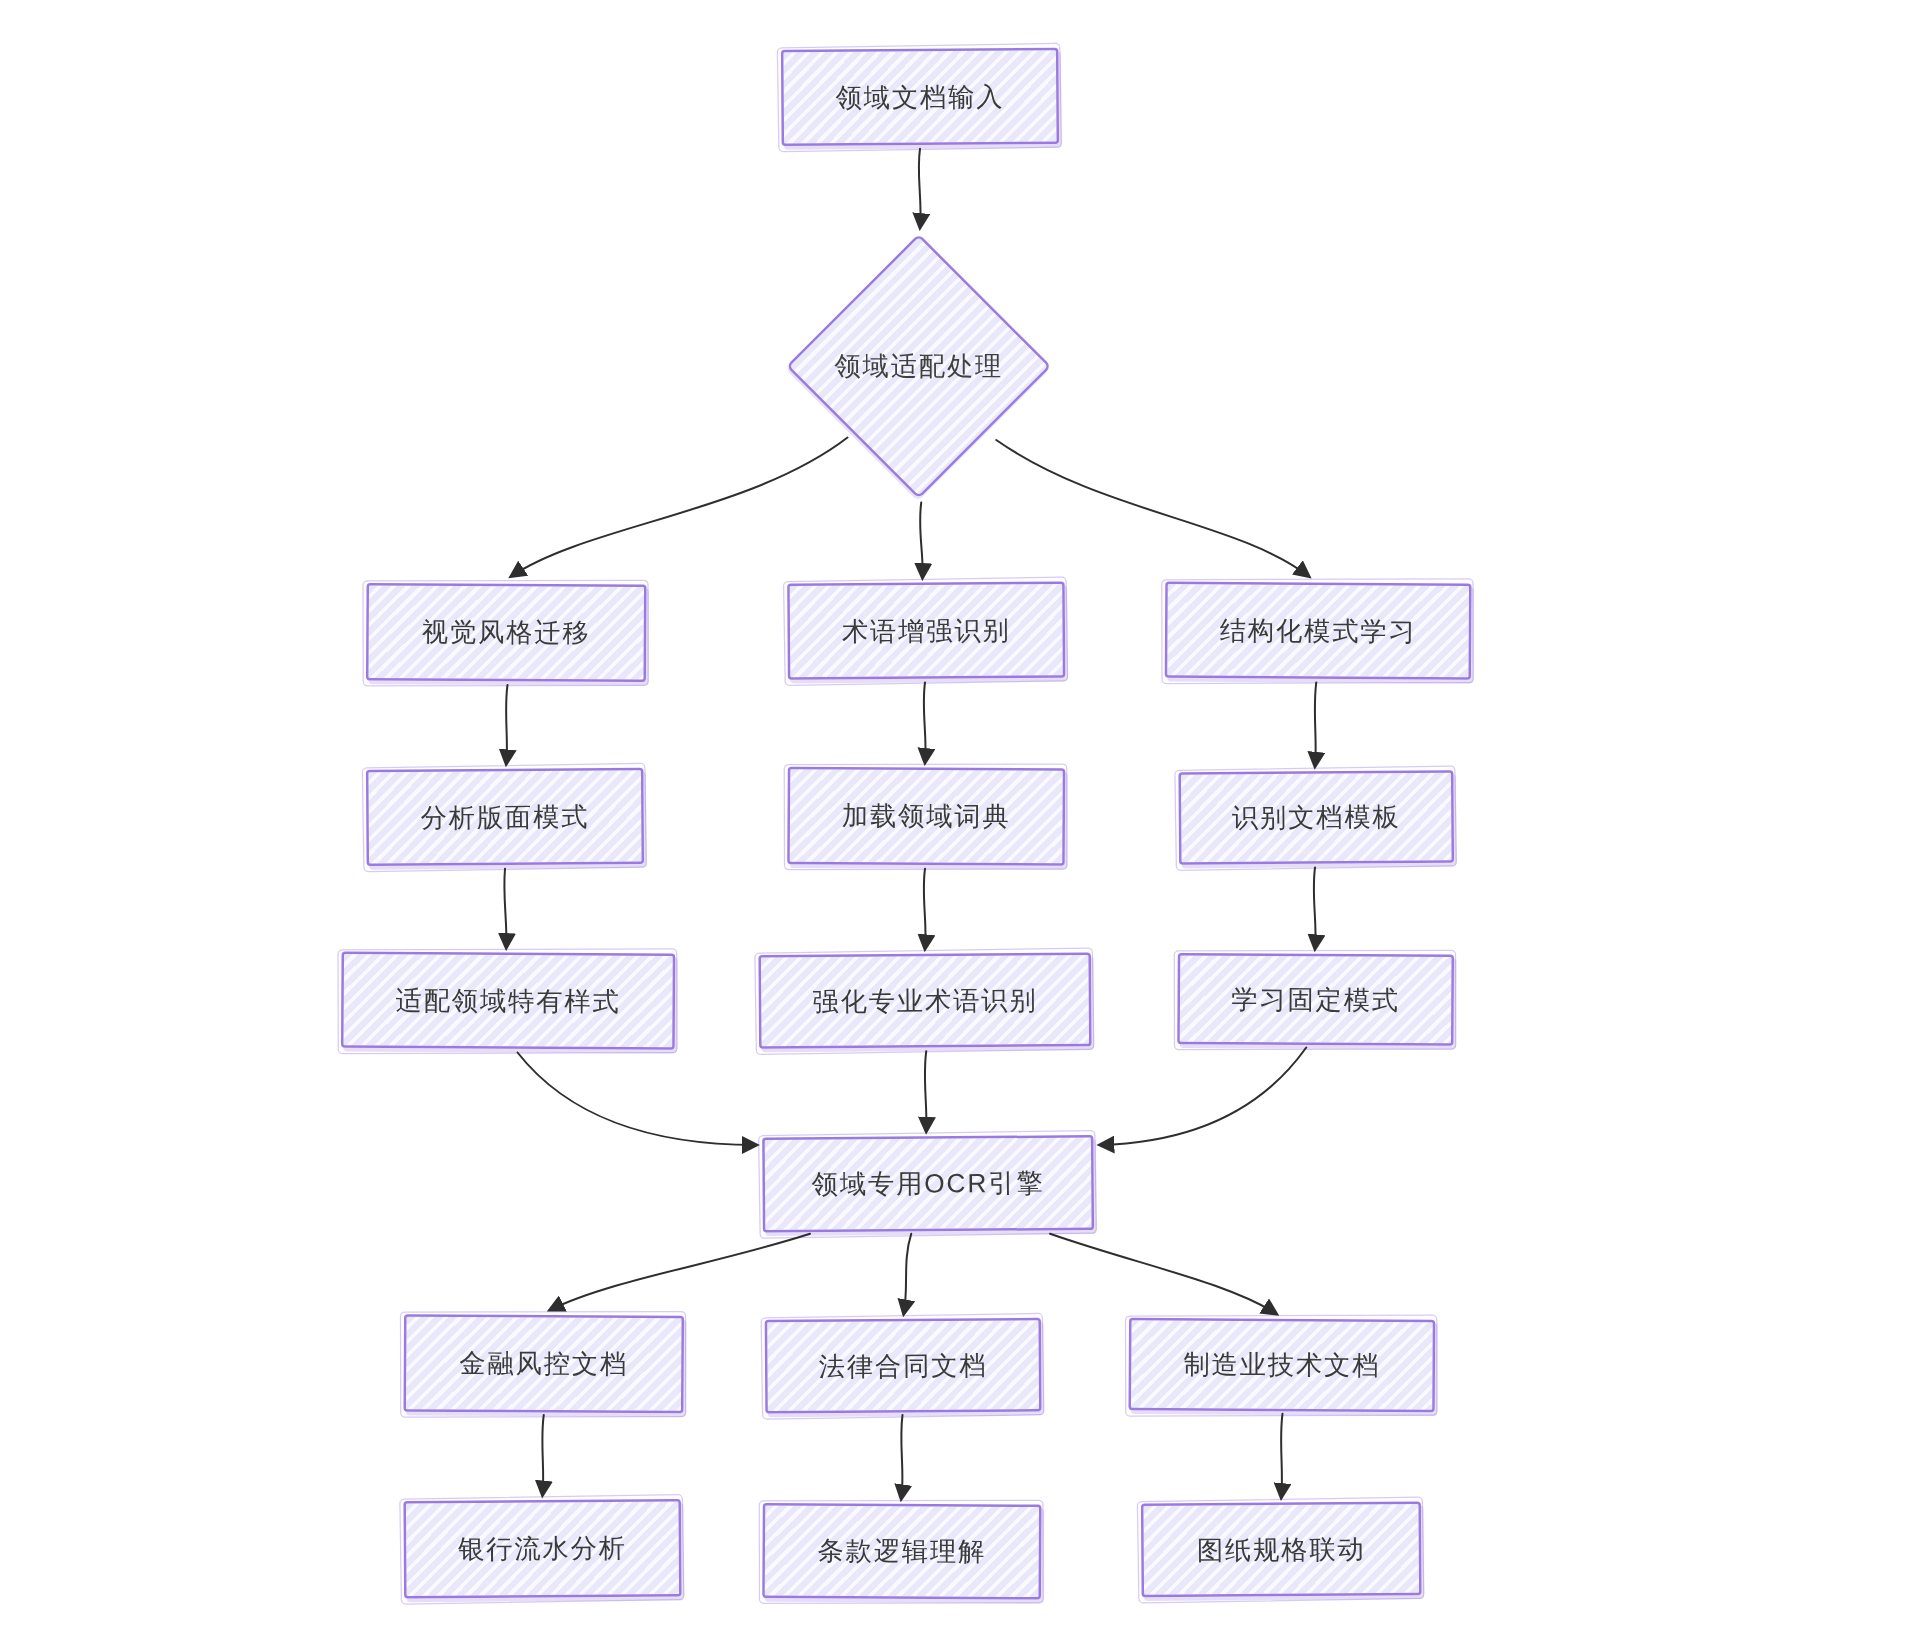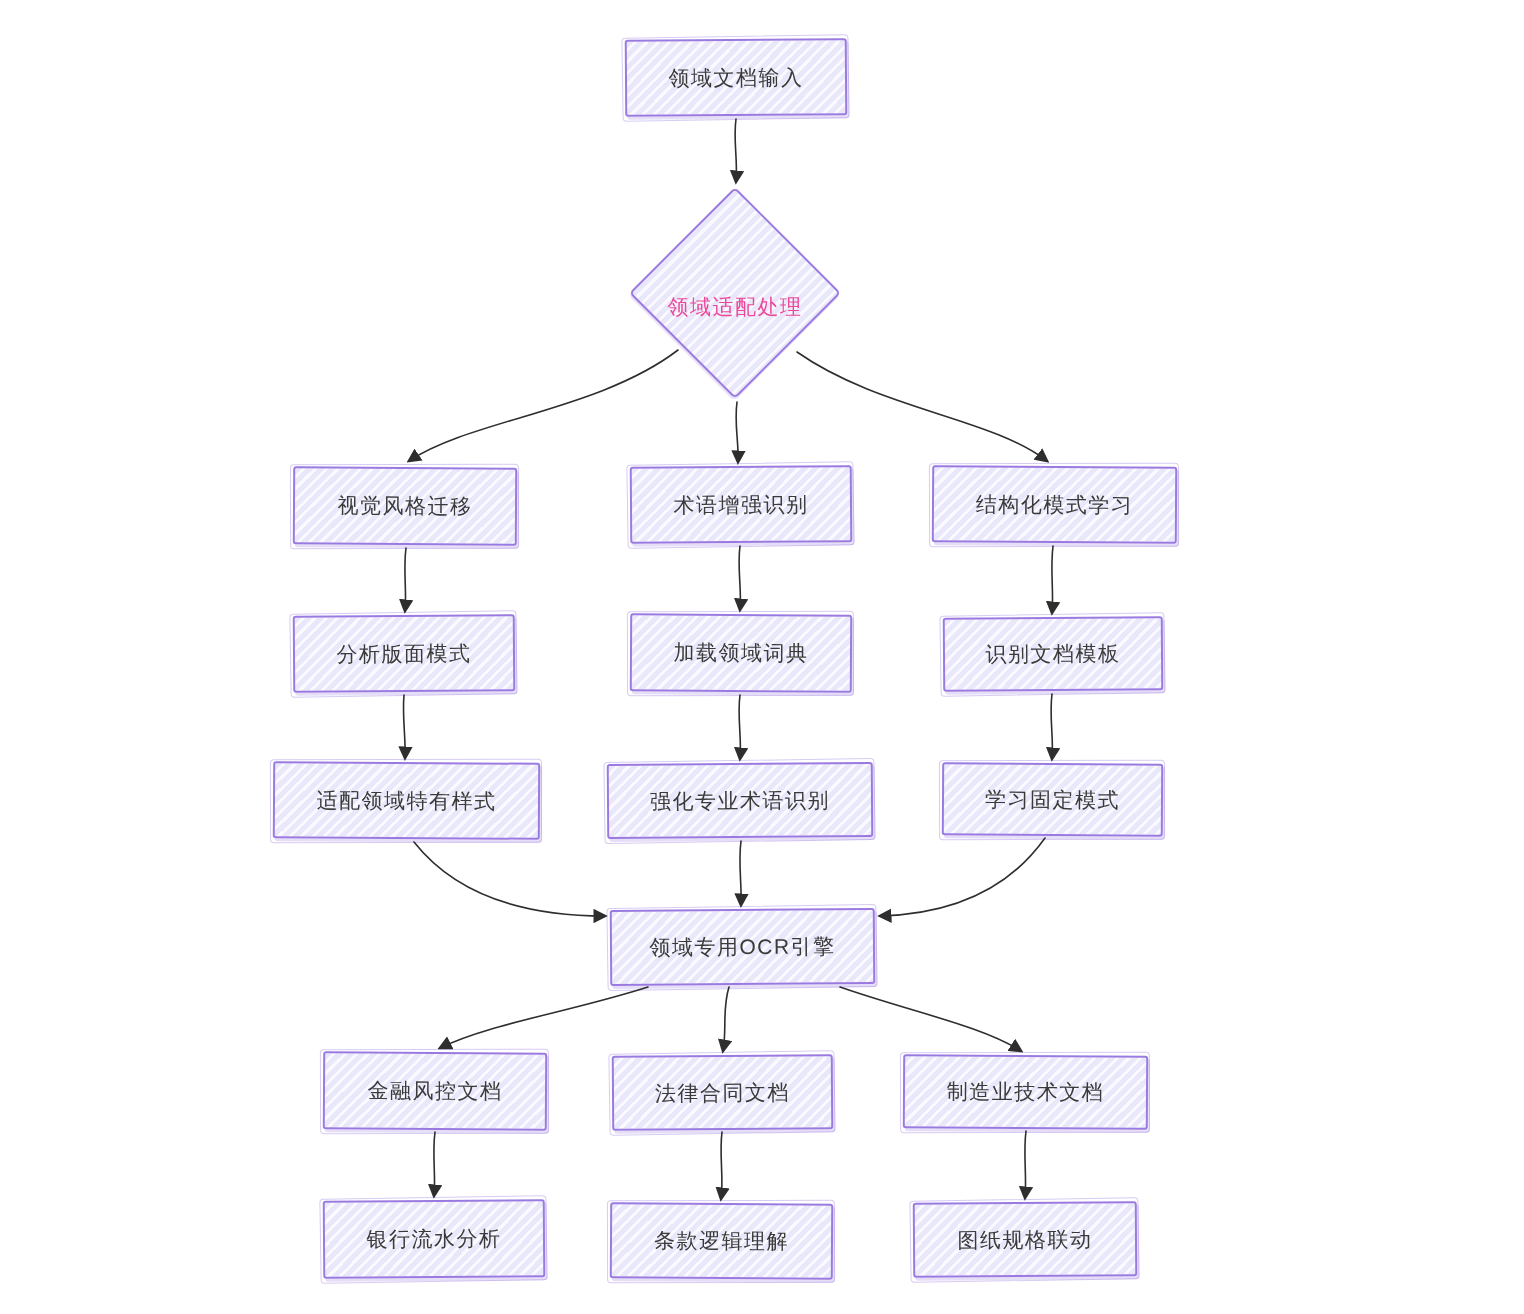--- a/index.html
+++ b/index.html
@@ -25,23 +25,23 @@
   .tilt-r { transform:rotate(.35deg); }
   
   .diamond-shape {
     position:absolute; left:660px; top:206px; width:150px; height:150px;
     box-sizing:border-box; transform:rotate(45deg);
     border:2px solid #9a7ae0; border-radius:5px;
     background:repeating-linear-gradient(90deg,#e9e8fb 0px,#e9e8fb 5px,#f9f9ff 5px,#f9f9ff 8px);
     box-shadow:1px 2px 0 rgba(164,136,226,.25);
   }
   .diamond-label {
-    position:absolute; left:635px; top:280px; width:200px; height:30px;
+    position:absolute; left:635px; top:266px; width:200px; height:30px;
     display:flex; align-items:center; justify-content:center;
-    font-size:21px; color:#ec4899; letter-spacing:1.5px;
+    font-size:21px; color:#404040; letter-spacing:1.5px;
   }
   svg.edges { position:absolute; left:0; top:0; width:1524px; height:1314px; pointer-events:none; }
   .edge { fill:none; stroke:#2e2e2e; stroke-width:1.6; stroke-linecap:round; }
 </style>
 </head>
 <body>
 
 <div class="canvas">
 
   <div class="node tilt-l" style="left:625px;top:27px;width:222px;height:77px;">领域文档输入</div>

